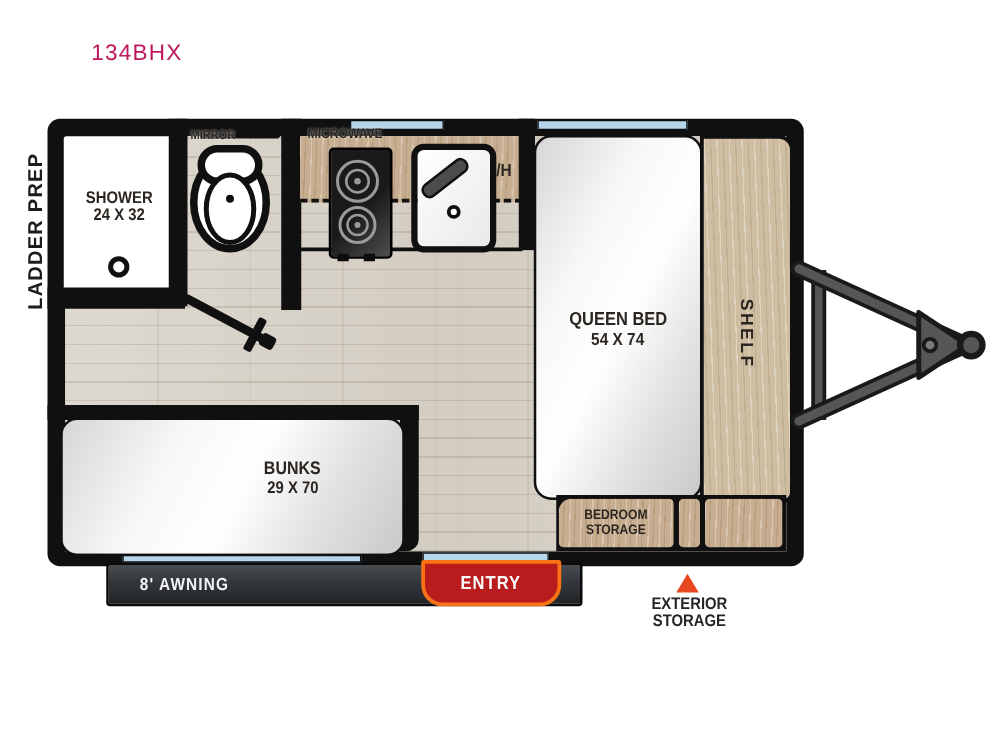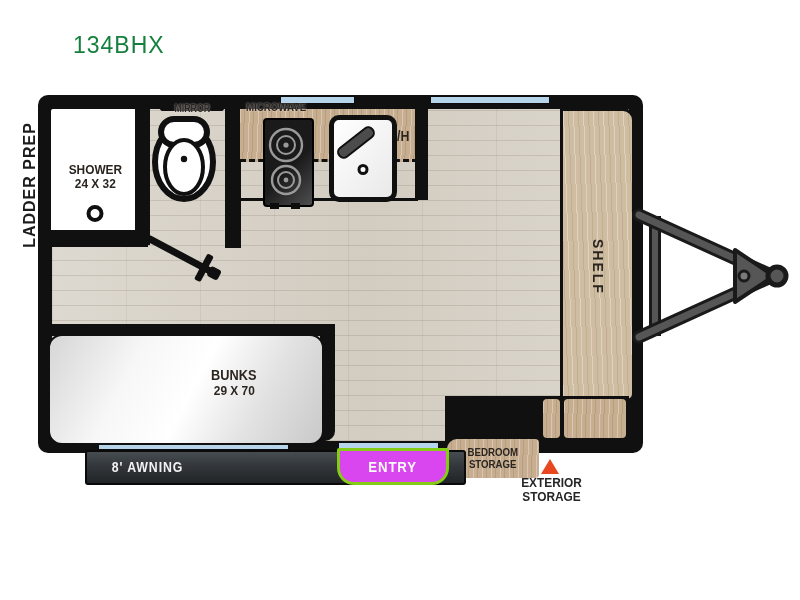--- a/index.html
+++ b/index.html
@@ -4,21 +4,21 @@
 <style>
   html,body{margin:0;padding:0;}
   body{width:800px;height:600px;position:relative;background:#ffffff;overflow:hidden;
        font-family:"Liberation Sans",sans-serif;}
   .abs{position:absolute;}
   .lbl{font-family:"Liberation Sans",sans-serif;font-weight:bold;color:#2b2520;line-height:1.05;}
   .cond{display:inline-block;transform:scaleX(0.88);transform-origin:center;white-space:nowrap;}
   .center{display:flex;align-items:center;justify-content:center;text-align:center;}
 
   
-  .title{left:73px;top:33px;font-size:23px;color:#15803d;letter-spacing:1px;font-weight:500;}
+  .title{left:73px;top:33px;font-size:18px;color:#be185d;letter-spacing:1px;font-weight:500;}
 
   
   .ladder{left:30px;top:185px;transform:translate(-50%,-50%) rotate(-90deg);
           font-size:16px;letter-spacing:1px;color:#1c1c1c;white-space:nowrap;}
 
   
   .plan{left:38px;top:95px;width:605px;height:358px;background:#101010;border-radius:10px;}
   .floor{left:14px;top:14px;width:577px;height:332px;
     background-color:#d9d4ca;
     background-image:
@@ -33,21 +33,21 @@
       rgba(122,92,58,.20) 4px 5px, transparent 5px 9px);}
   .wood-light{background-color:#cfbda2;
     background-image:repeating-linear-gradient(88deg, rgba(255,255,255,.32) 0 1px, transparent 1px 5px,
       rgba(122,92,58,.16) 5px 6px, transparent 6px 10px);}
   .mattress{background:linear-gradient(118deg,#d6d6d6 0%,#f7f7f7 30%,#ffffff 52%,#e2e2e2 75%,#c9c9c9 100%);
     border:2px solid #101010;}
   .marble{background:linear-gradient(115deg,#ffffff 0%,#efedе9 35%,#ffffff 55%,#eae7e2 80%,#fdfdfd 100%);}
 
   
   .shower{left:10px;top:11px;width:88px;height:126px;background:#fff;border:3px solid #101010;border-radius:5px;}
-  .shower-txt{width:100%;top:54px;font-size:13.5px;text-align:center;}
+  .shower-txt{width:100%;top:42px;font-size:13.5px;text-align:center;}
   .drain{left:50%;bottom:13px;transform:translateX(-50%);width:9px;height:9px;border:4px solid #101010;
          border-radius:50%;background:#fff;}
 
   
   .win{background:#b6d4ea;border:1px solid #0c0c0c;height:6px;}
 
   
   .kitchen{left:202px;top:14px;width:178px;height:92px;}
   .upcab{left:0;top:0;width:178px;height:50px;border-bottom:3px dashed #101010;}
   .counter{left:0;top:53px;width:178px;height:36px;border-bottom:3px solid #101010;}
@@ -80,31 +80,31 @@
   .bunks-txt{width:100%;top:32px;text-align:center;font-size:14.5px;padding-left:48px;}
 
   
   .door{left:109px;top:139px;width:80px;height:7px;transform:rotate(28deg);transform-origin:0 50%;}
   .door-bar{left:0;top:0;width:80px;height:7px;background:#101010;border-radius:3px;}
   .door-handle{left:61px;top:-11px;width:7px;height:29px;background:#101010;border-radius:2px;}
   .door-tip{left:70px;top:-2px;width:12px;height:11px;background:#101010;border-radius:3px;}
 
   .mirror-bar{left:116px;top:8px;width:76px;height:8px;background:#101010;
      clip-path:polygon(0 0,100% 0,90% 100%,10% 100%);}
-  .mirror-txt{left:112px;top:9px;width:84px;text-align:center;font-size:10px;
+  .mirror-txt{left:112px;top:9px;width:84px;text-align:left;font-size:10px;
      text-shadow:0 0 2px rgba(255,255,255,.8);}
   .microwave-txt{left:204px;top:7px;font-size:11px;text-shadow:0 0 2px rgba(255,255,255,.7);text-align:center;}
   .oh-txt{left:348px;top:34px;font-size:14px;}
 
   
   .awning{left:85px;top:450px;width:377px;height:31px;border:2px solid #0a0a0a;border-radius:3px;
     background:linear-gradient(180deg,#474c51 0%,#33373b 45%,#212427 100%);
     display:flex;align-items:center;color:#f2f2f2;}
   .awning-txt{margin-left:20px;font-size:14px;color:#f2f2f2;letter-spacing:1px;}
-  .entry{left:337px;top:448px;width:106px;height:31px;background:#d946ef;border:3px solid #84cc16;
+  .entry{left:337px;top:448px;width:106px;height:31px;background:#b91c1c;border:3px solid #f97316;
     border-radius:2px 2px 17px 17px;color:#fff;z-index:5;align-items:center;}
   .entry-txt{font-size:15px;color:#fafafa;letter-spacing:1px;}
   .tri{left:541px;top:459px;width:0;height:0;border-left:9px solid transparent;
     border-right:9px solid transparent;border-bottom:15px solid #e8481f;}
   .ext-txt{left:502px;top:476px;width:100px;text-align:center;font-size:13.5px;color:#262626;}
 </style>
 </head>
 <body>
 
 <div class="abs title lbl">134BHX</div>
@@ -174,27 +174,33 @@
   <div class="abs knob" style="left:232px;"></div>
   <div class="abs knob" style="left:253px;"></div>
 
   <div class="abs sink">
     <div class="abs sink-drain"></div>
     <div class="abs faucet"></div>
   </div>
 
   <div class="abs wall" style="left:377px;top:0;width:13px;height:105px;"></div>
 
+  <div class="abs qbed mattress">
+    <div class="abs qbed-txt lbl">
+      <span class="cond">QUEEN BED</span><br>
+      <span class="cond" style="font-size:14px;">54 X 74</span>
+    </div>
+  </div>
 
   <div class="abs shelf wood-light center">
     <span class="shelf-txt lbl">SHELF</span>
   </div>
 
   <div class="abs storagerow">
-    <div class="sbox wood" style="left:2px;width:92px;border-top-left-radius:10px;margin-top:40px;">
+    <div class="sbox wood" style="left:2px;width:92px;border-top-left-radius:10px;">
       <div class="sbox-txt lbl center">
         <span class="cond">
           <span>BEDROOM</span><br>
           <span>STORAGE</span>
         </span>
       </div>
     </div>
     <div class="sbox wood" style="left:98px;width:17px;"></div>
     <div class="sbox wood" style="left:119px;width:62px;"></div>
   </div>

